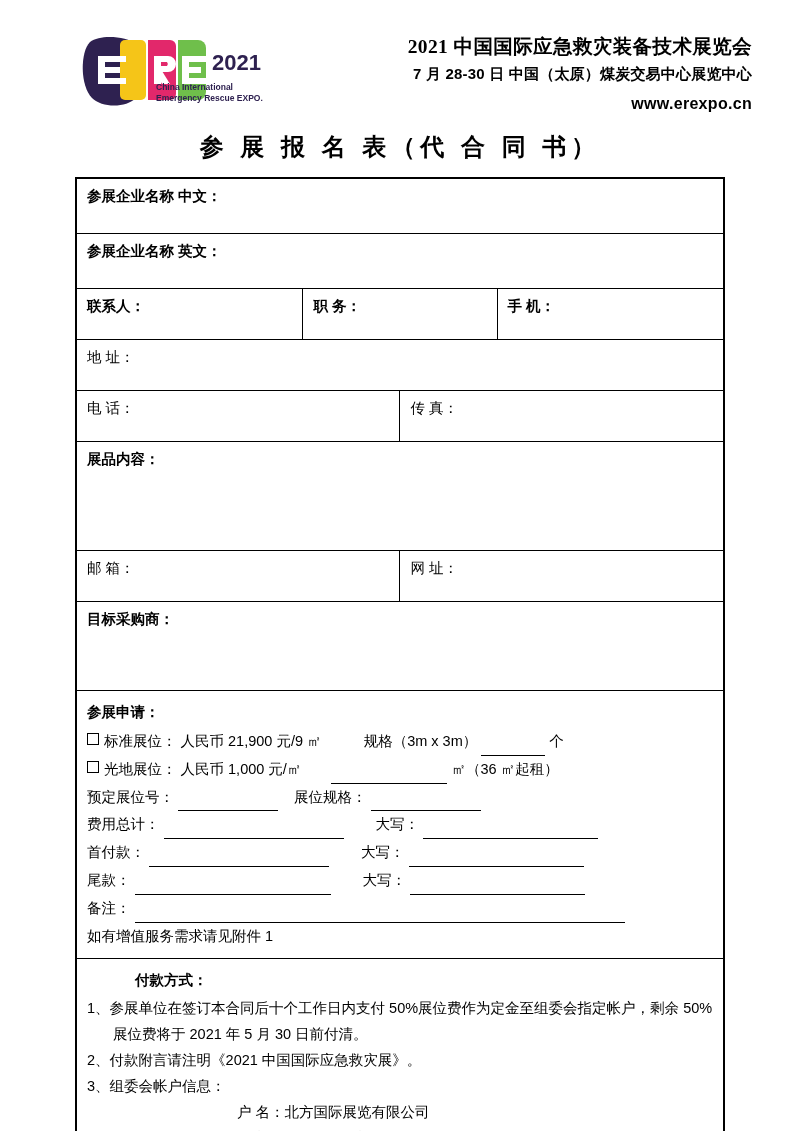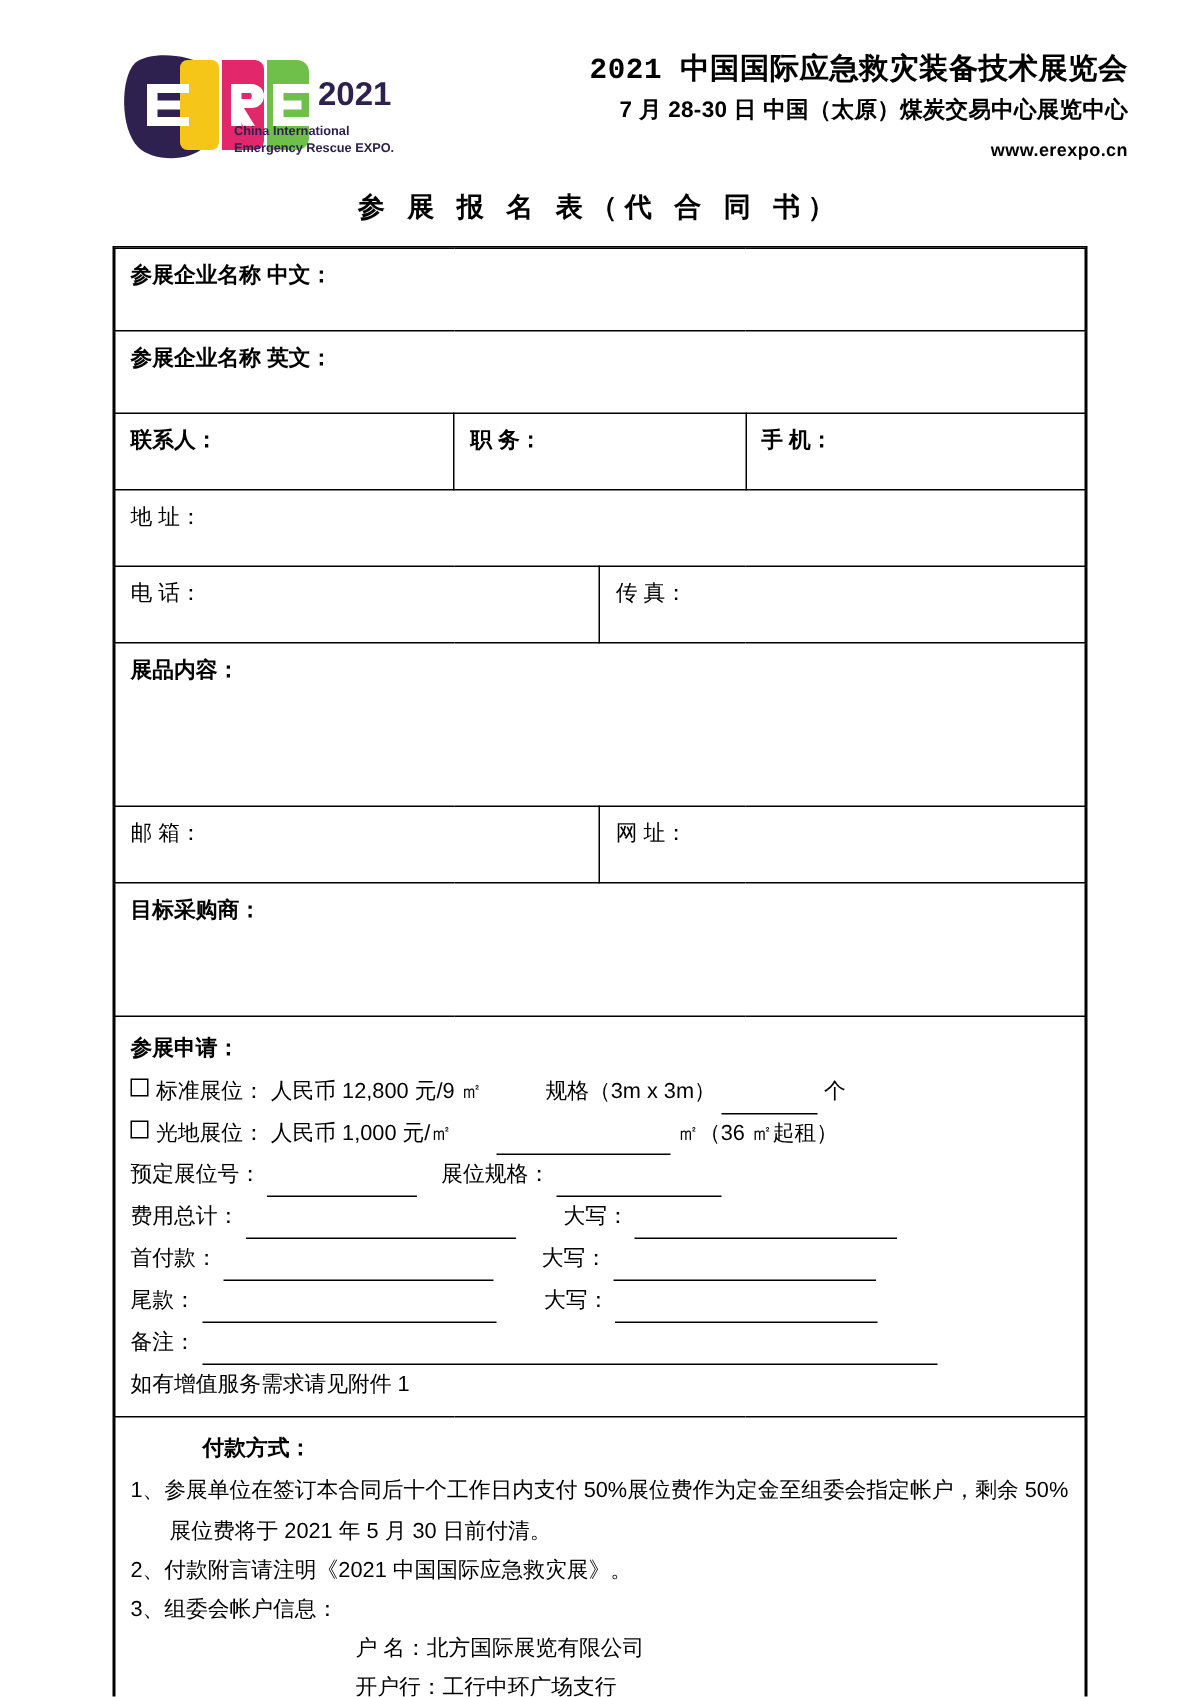--- a/index.html
+++ b/index.html
@@ -40,46 +40,46 @@
     height: 80px;
   }
   .logo svg { display: block; }
 
   .header-text {
     flex: 1;
     text-align: right;
     padding-top: 6px;
   }
   .h-line1 {
-    font-family: Liberation Mono, monospace;
+    font-family: Liberation Serif, serif;
     font-weight: bold;
     font-size: 19.5px;
     letter-spacing: 0.4px;
     line-height: 1.35;
   }
   .h-line2 {
     font-family: "Liberation Sans", sans-serif;
     font-weight: bold;
     font-size: 15px;
     line-height: 1.9;
     letter-spacing: 0.2px;
   }
   .h-line3 {
     font-family: "Liberation Sans", sans-serif;
     font-weight: bold;
-    font-size: 12px;
+    font-size: 16px;
     line-height: 1.9;
     letter-spacing: 0.3px;
   }
 
   .doc-title {
     text-align: center;
     font-family: "Liberation Sans", sans-serif;
     font-weight: bold;
-    font-size: 18px;
+    font-size: 24px;
     letter-spacing: 5px;
     margin: 12px 0 14px 0;
   }
 
   
   .form {
     width: 650px;
     margin: 0 auto;
     border: 1px solid #000;
     border-collapse: collapse;
@@ -226,21 +226,21 @@
 
       <tr>
         <td colspan="4" class="lbl-b" style="height:72px">目标采购商：</td>
       </tr>
 
       <tr>
         <td colspan="4" class="apply-cell">
           <div class="apply-title">参展申请：</div>
 
           <div>
-            <span class="chk"></span><span>标准展位：  人民币 12,800 元/9 ㎡</span>
+            <span class="chk"></span><span>标准展位：  人民币 21,900 元/9 ㎡</span>
             <span style="display:inline-block;width:34px"></span>
             <span>规格（3m x 3m）</span>
             <span class="ul" style="width:64px">&nbsp;</span>
             <span>个</span>
           </div>
 
           <div>
             <span class="chk"></span><span>光地展位：  人民币 1,000 元/㎡</span>
             <span style="display:inline-block;width:22px"></span>
             <span class="ul" style="width:116px">&nbsp;</span>

